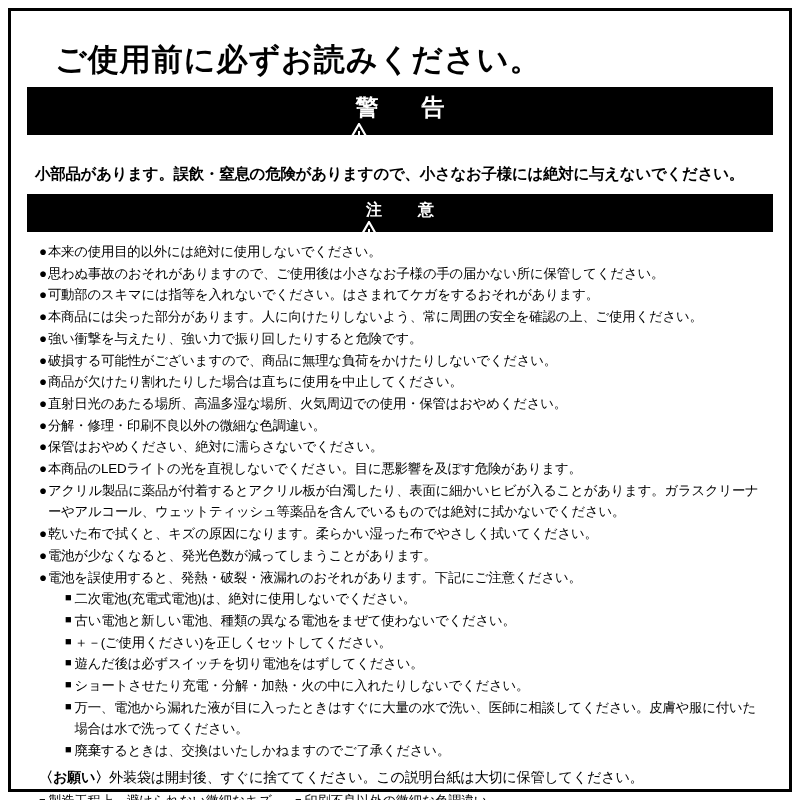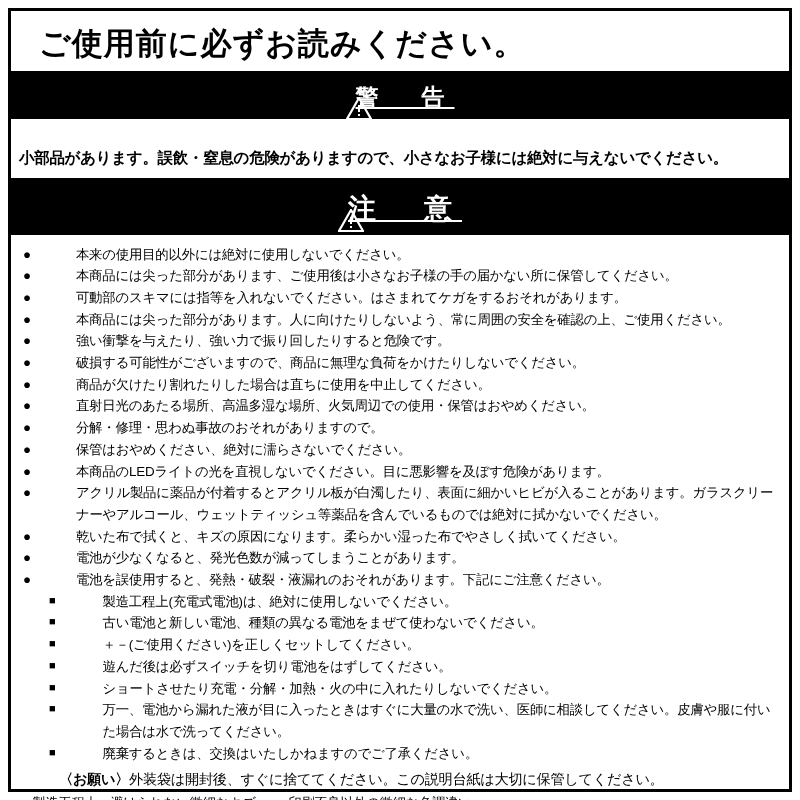--- a/index.html
+++ b/index.html
@@ -19,21 +19,21 @@
     width: 800px;
     height: 800px;
     box-sizing: border-box;
     padding: 8px 8px 8px 8px;
   }
   .frame {
     box-sizing: border-box;
     width: 784px;
     height: 784px;
     border: 3px solid #000;
-    padding: 0;
+    padding: 16px;
     display: flex;
     flex-direction: column;
   }
   .title {
     font-size: 31px;
     font-weight: bold;
     letter-spacing: 1px;
     padding: 16px 0 10px 28px;
     line-height: 1.1;
     white-space: nowrap;
@@ -41,30 +41,29 @@
   .band {
     background: #000;
     color: #fff;
     text-align: center;
     font-weight: bold;
     letter-spacing: 10px;
     position: relative;
   }
   .band .inner {
     display: inline-flex;
-    align-items: center;
+    align-items: flex-end;
     gap: 10px;
-    text-decoration: underline;
   }
   .band-warning {
     font-size: 23px;
     padding: 5px 0 6px 0;
   }
   .band-caution {
-    font-size: 28px;
+    font-size: 16px;
     padding: 6px 0 7px 0;
   }
   .tri {
     display: inline-block;
     width: 0;
     height: 0;
     position: relative;
     letter-spacing: 0;
   }
   .tri svg { display: block; }
@@ -97,40 +96,38 @@
     display: flex;
     align-items: flex-start;
     letter-spacing: -0.2px;
   }
   .bullet {
     flex: 0 0 auto;
     margin-right: 1px;
   }
   .item .txt {
     flex: 1 1 auto;
-    margin-left: 44px;
   }
   .sub {
     padding-left: 26px;
   }
   .sub .bullet {
     font-size: 11px;
     line-height: 1.8;
     margin-right: 3px;
   }
   .footer {
     padding: 0 10px 6px 12px;
   }
   .footer-line {
     font-size: 14.2px;
     line-height: 1.55;
     font-weight: bold;
     letter-spacing: -0.3px;
     white-space: nowrap;
-    margin-left: 36px;
   }
   .footer-line .norm {
     font-weight: normal;
   }
   .defects {
     display: grid;
     grid-template-columns: 250px auto;
     column-gap: 6px;
     row-gap: 0px;
     padding-top: 2px;
@@ -187,21 +184,21 @@
     </div>
 
     <div class="caution-body">
 
       <div class="item">
         <span class="bullet">●</span>
         <span class="txt">本来の使用目的以外には絶対に使用しないでください。</span>
       </div>
       <div class="item">
         <span class="bullet">●</span>
-        <span class="txt">本商品には尖った部分があります、ご使用後は小さなお子様の手の届かない所に保管してください。</span>
+        <span class="txt">思わぬ事故のおそれがありますので、ご使用後は小さなお子様の手の届かない所に保管してください。</span>
       </div>
       <div class="item">
         <span class="bullet">●</span>
         <span class="txt">可動部のスキマには指等を入れないでください。はさまれてケガをするおそれがあります。</span>
       </div>
       <div class="item">
         <span class="bullet">●</span>
         <span class="txt">本商品には尖った部分があります。人に向けたりしないよう、常に周囲の安全を確認の上、ご使用ください。</span>
       </div>
       <div class="item">
@@ -215,21 +212,21 @@
       <div class="item">
         <span class="bullet">●</span>
         <span class="txt">商品が欠けたり割れたりした場合は直ちに使用を中止してください。</span>
       </div>
       <div class="item">
         <span class="bullet">●</span>
         <span class="txt">直射日光のあたる場所、高温多湿な場所、火気周辺での使用・保管はおやめください。</span>
       </div>
       <div class="item">
         <span class="bullet">●</span>
-        <span class="txt">分解・修理・思わぬ事故のおそれがありますので。</span>
+        <span class="txt">分解・修理・印刷不良以外の微細な色調違い。</span>
       </div>
       <div class="item">
         <span class="bullet">●</span>
         <span class="txt">保管はおやめください、絶対に濡らさないでください。</span>
       </div>
       <div class="item">
         <span class="bullet">●</span>
         <span class="txt">本商品のLEDライトの光を直視しないでください。目に悪影響を及ぼす危険があります。</span>
       </div>
       <div class="item">
@@ -244,21 +241,21 @@
         <span class="bullet">●</span>
         <span class="txt">電池が少なくなると、発光色数が減ってしまうことがあります。</span>
       </div>
       <div class="item">
         <span class="bullet">●</span>
         <span class="txt">電池を誤使用すると、発熱・破裂・液漏れのおそれがあります。下記にご注意ください。</span>
       </div>
 
       <div class="item sub">
         <span class="bullet">■</span>
-        <span class="txt">製造工程上(充電式電池)は、絶対に使用しないでください。</span>
+        <span class="txt">二次電池(充電式電池)は、絶対に使用しないでください。</span>
       </div>
       <div class="item sub">
         <span class="bullet">■</span>
         <span class="txt">古い電池と新しい電池、種類の異なる電池をまぜて使わないでください。</span>
       </div>
       <div class="item sub">
         <span class="bullet">■</span>
         <span class="txt">＋－(ご使用ください)を正しくセットしてください。</span>
       </div>
       <div class="item sub">

